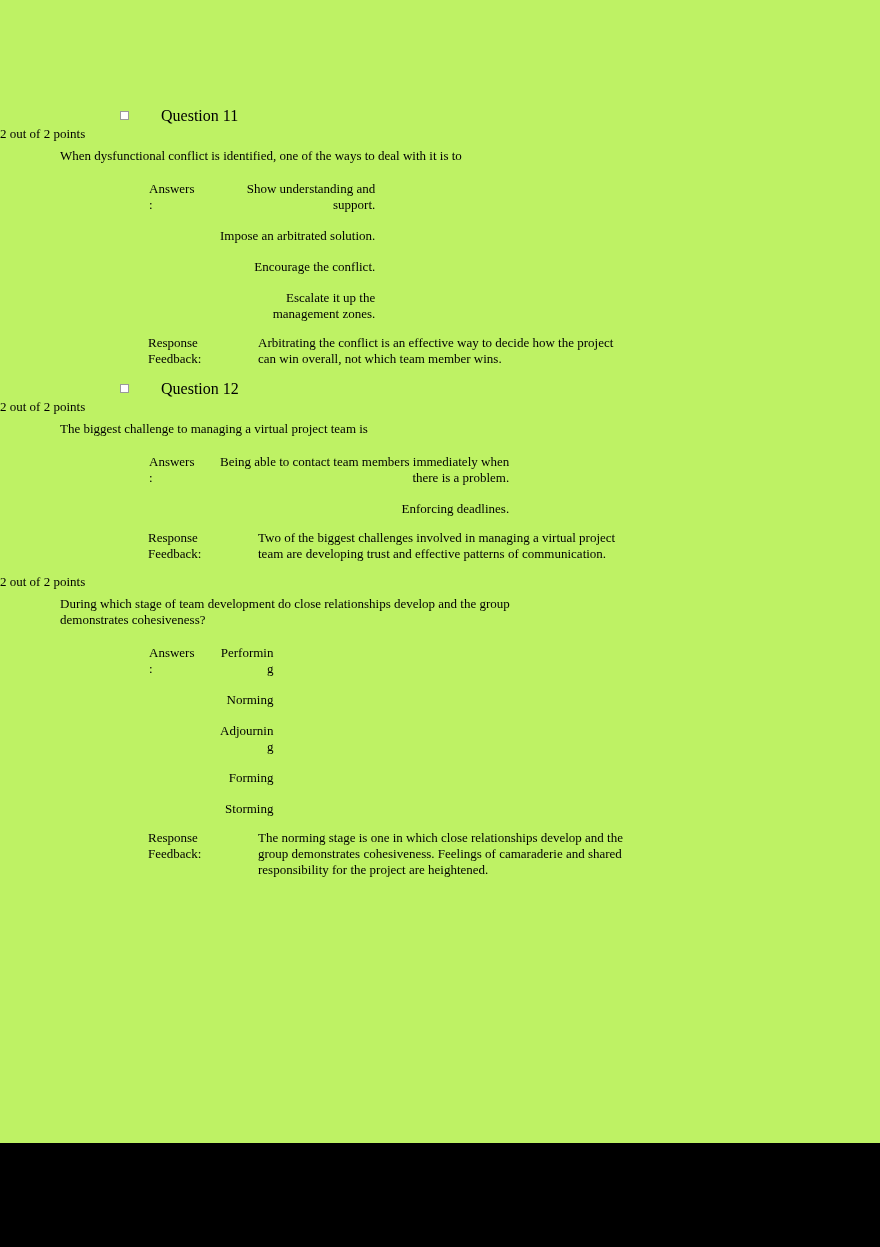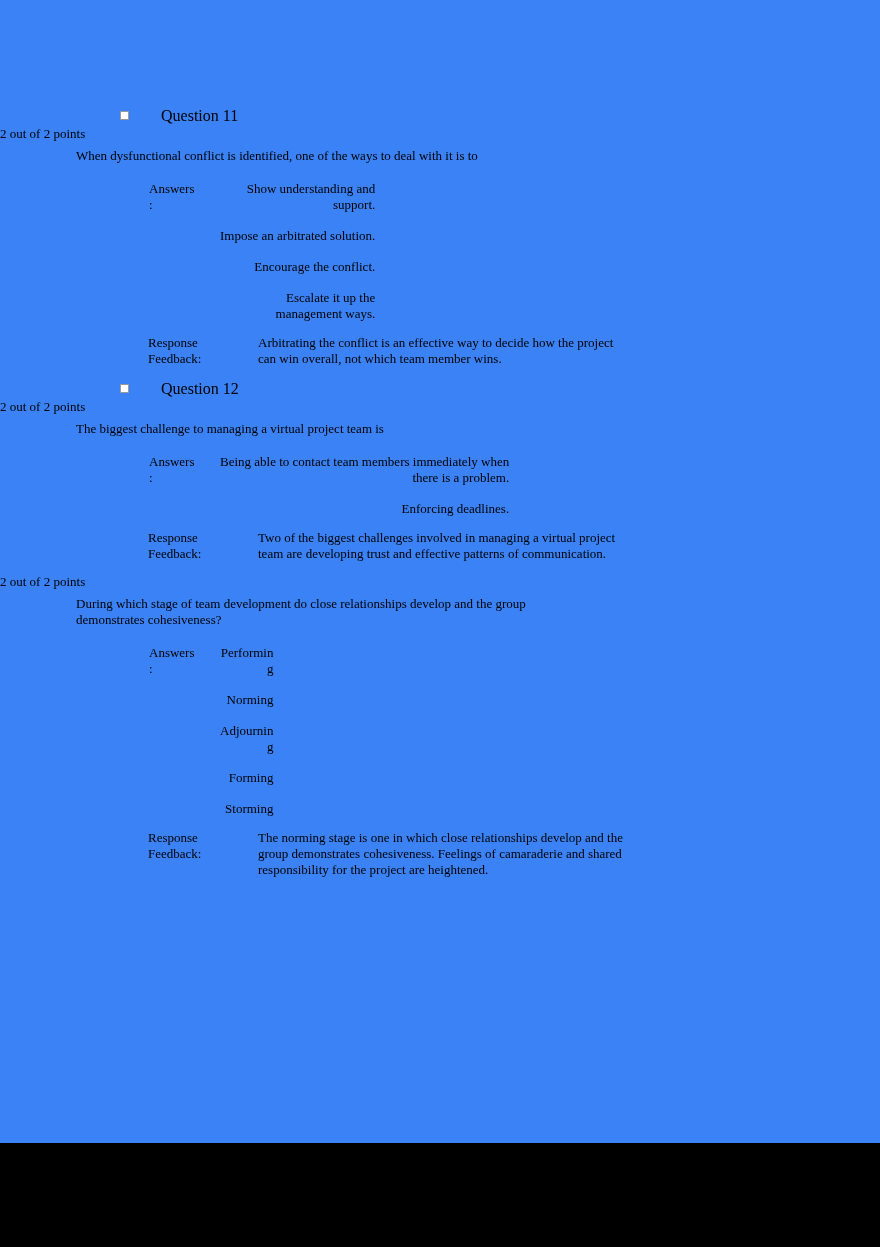--- a/index.html
+++ b/index.html
@@ -4,21 +4,21 @@
 <style>
   html, body {
     margin: 0;
     padding: 0;
     background: #ffffff;
   }
   .page {
     position: relative;
     width: 880px;
     height: 1247px;
-    background: #3b82f6;
+    background: #bef264;
     overflow: hidden;
     font-family: "Liberation Serif", "DejaVu Serif", serif;
     color: #000000;
   }
   .content {
     padding-top: 106px;
   }
   .question-block { }
   .q-header {
     display: flex;
@@ -37,21 +37,21 @@
     margin-left: 32px;
     font-size: 16px;
     line-height: 19px;
   }
   .q-points {
     margin-top: 1px;
     font-size: 13px;
     line-height: 16px;
   }
   .q-text {
-    margin-left: 76px;
+    margin-left: 60px;
     margin-top: 6px;
     font-size: 13px;
     line-height: 16px;
     white-space: pre-line;
   }
   .answers-row {
     display: flex;
     margin-left: 149px;
     margin-top: 17px;
   }
@@ -116,21 +116,21 @@
       <div class="q-text">When dysfunctional conflict is identified, one of the ways to deal with it is to</div>
       <div class="answers-row">
         <div class="answers-label">Answers
 :</div>
         <div class="answers-list">
           <div class="answer">Show understanding and
 support.</div>
           <div class="answer">Impose an arbitrated solution.</div>
           <div class="answer">Encourage the conflict.</div>
           <div class="answer">Escalate it up the
-management ways.</div>
+management zones.</div>
         </div>
       </div>
       <div class="feedback-row">
         <div class="feedback-label">Response
 Feedback:</div>
         <div class="feedback-text">Arbitrating the conflict is an effective way to decide how the project
 can win overall, not which team member wins.</div>
       </div>
     </div>
 

